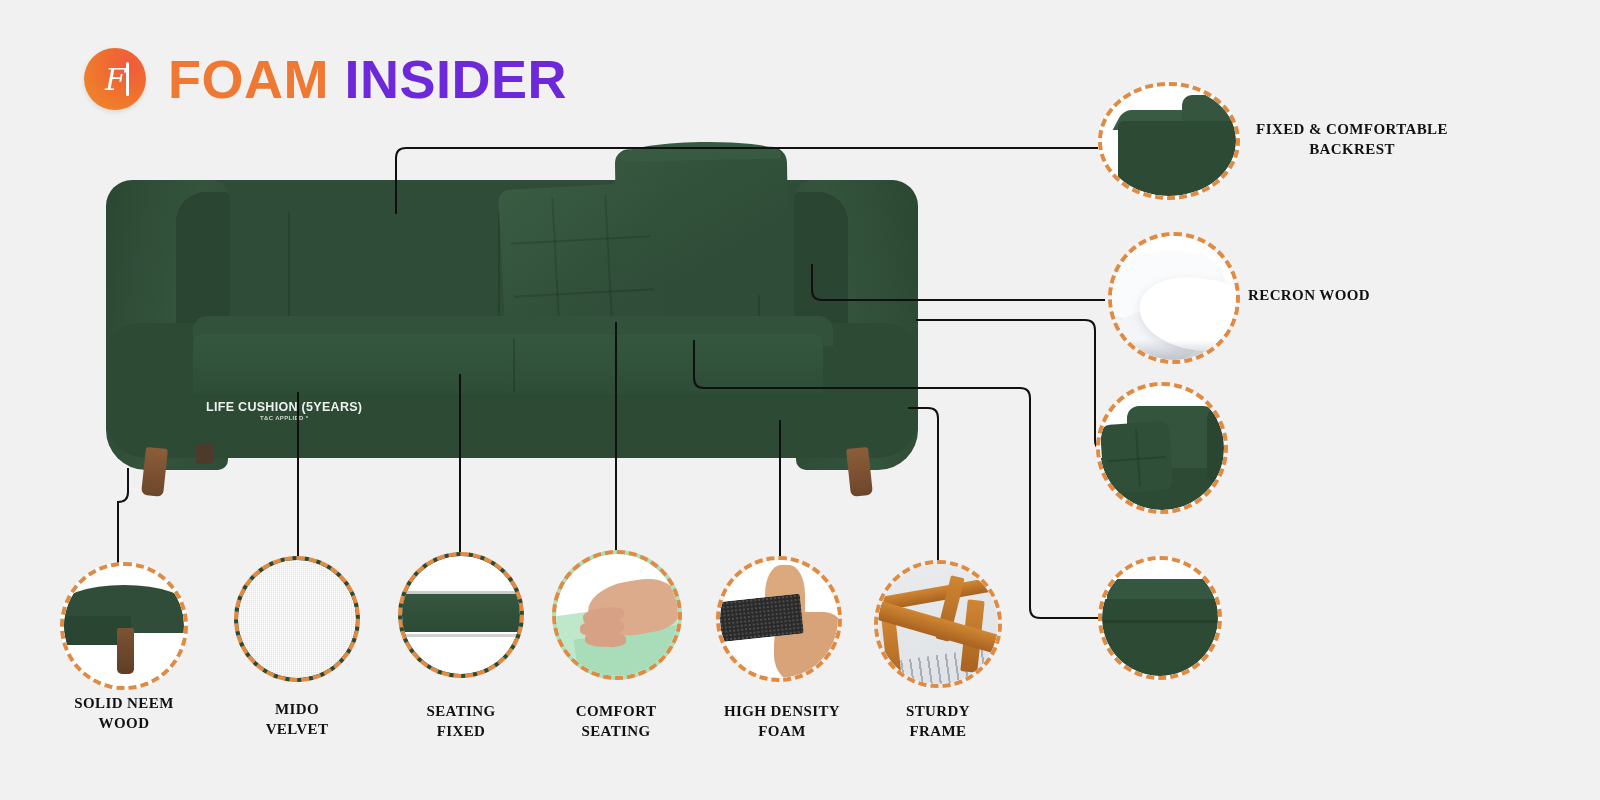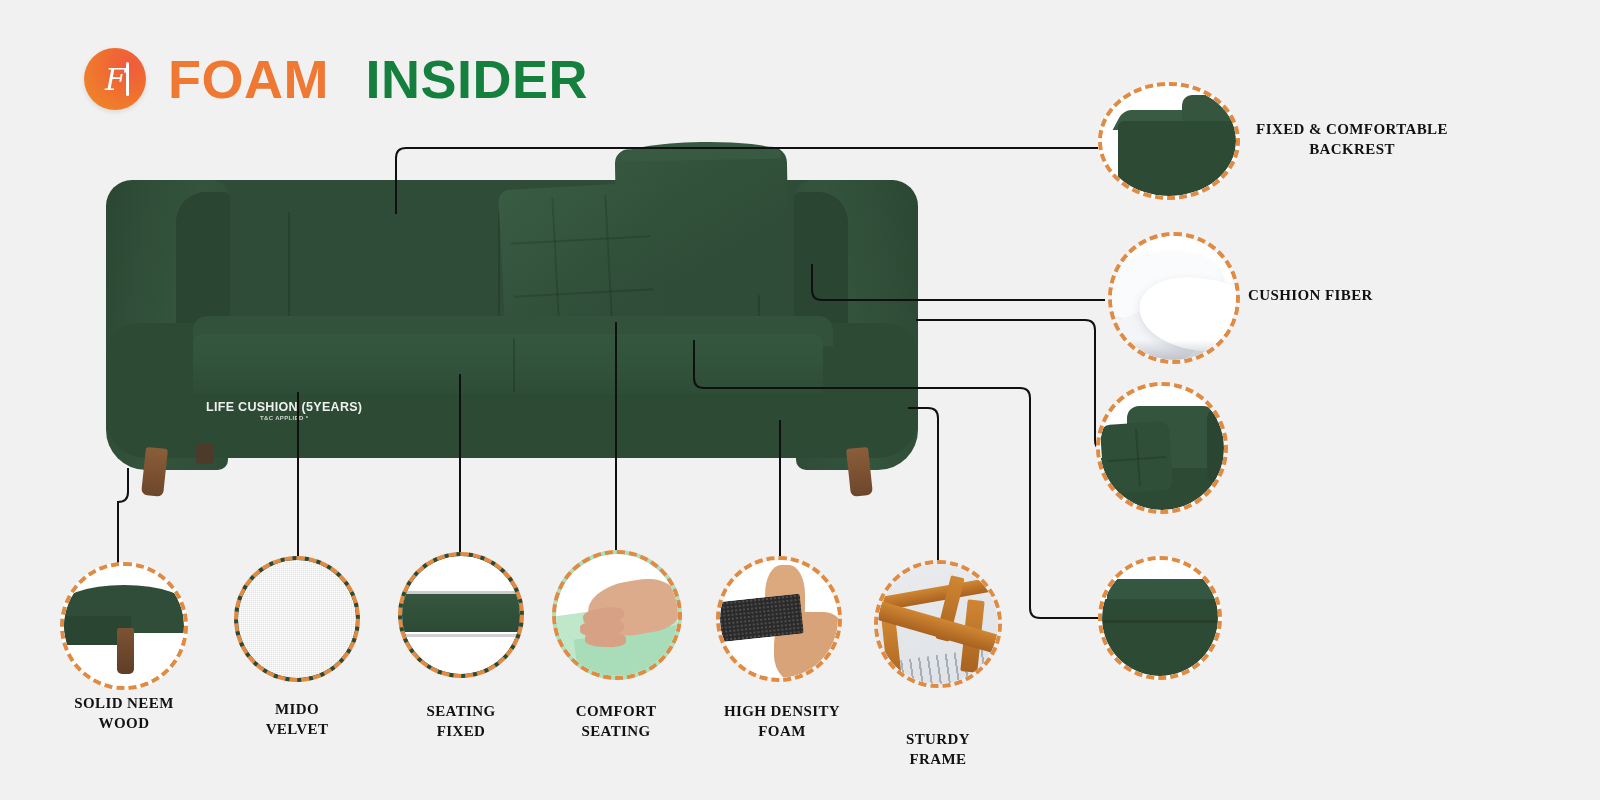--- a/index.html
+++ b/index.html
@@ -25,21 +25,21 @@
     position:absolute; left:0; right:0; top:50%; transform:translateY(-50%);
     text-align:center; color:#fff; font-size:30px; font-weight:400;
     font-family:"DejaVu Serif", serif; font-style:italic; letter-spacing:-1px;
   }
   .brand-mark .f-bar {
     position:absolute; right:17px; top:14px; width:3px; height:34px;
     background:#fff; border-radius:2px;
   }
   .brand-text { font-size:54px; font-weight:700; letter-spacing:.5px; line-height:1; white-space:nowrap; }
   .brand-text .w1 { color:#ef7832; }
-  .brand-text .w2 { color:#15803d;margin-left:21px; }
+  .brand-text .w2 { color:#6d28d9; }
 
   
   .sofa-wrap { position:absolute; left:98px; top:148px; width:830px; height:350px; }
 
   .sf { position:absolute; }
   
   .back-panel {
     left:100px; top:32px; width:700px; height:200px;
     background:#2f4c38; border-radius:6px 6px 0 0;
   }
@@ -283,21 +283,21 @@
   <div class="lab lab-r" style="left:1248px;top:120px;width:208px;">FIXED &amp; COMFORTABLE<br>BACKREST</div>
 
   <div class="thumb c-fiber" style="left:1108px;top:232px;width:132px;height:132px;">
     <div class="inner">
       <span class="tp wad1"></span>
       <span class="tp wad3"></span>
       <span class="tp wad2"></span>
       <span class="tp shade"></span>
     </div>
   </div>
-  <div class="lab lab-r" style="left:1248px;top:286px;width:208px;text-align:left;">CUSHION FIBER</div>
+  <div class="lab lab-r" style="left:1248px;top:286px;width:208px;text-align:left;">RECRON WOOD</div>
 
   <div class="thumb c-removable" style="left:1096px;top:382px;width:132px;height:132px;">
     <div class="inner">
       <span class="tp couch"></span>
       <span class="tp backc"></span>
       <span class="tp armr"></span>
       <span class="tp frontc">
         <span class="q qv"></span>
           <span class="q qh"></span>
       </span>
@@ -362,15 +362,15 @@
     <div class="inner">
       <span class="tp bg"></span>
       <span class="tp spring"></span>
       <span class="beam b2"></span>
       <span class="beam b3"></span>
       <span class="beam b5"></span>
       <span class="beam b4"></span>
       <span class="beam b1"></span>
     </div>
   </div>
-  <div class="lab lab-b" style="left:834px;top:730px;width:208px;">STURDY<br>FRAME</div>
+  <div class="lab lab-b" style="left:834px;top:702px;width:208px;">STURDY<br>FRAME</div>
 
 </div>
 
 </body></html>

